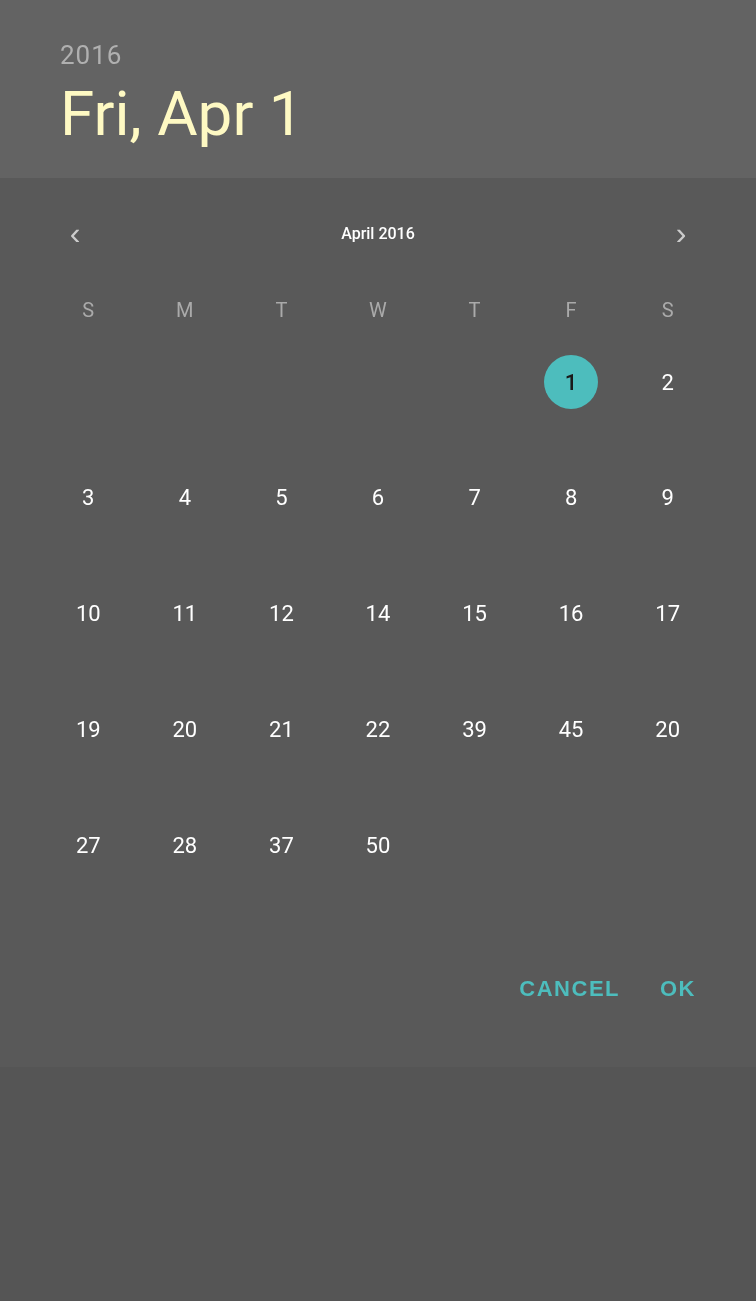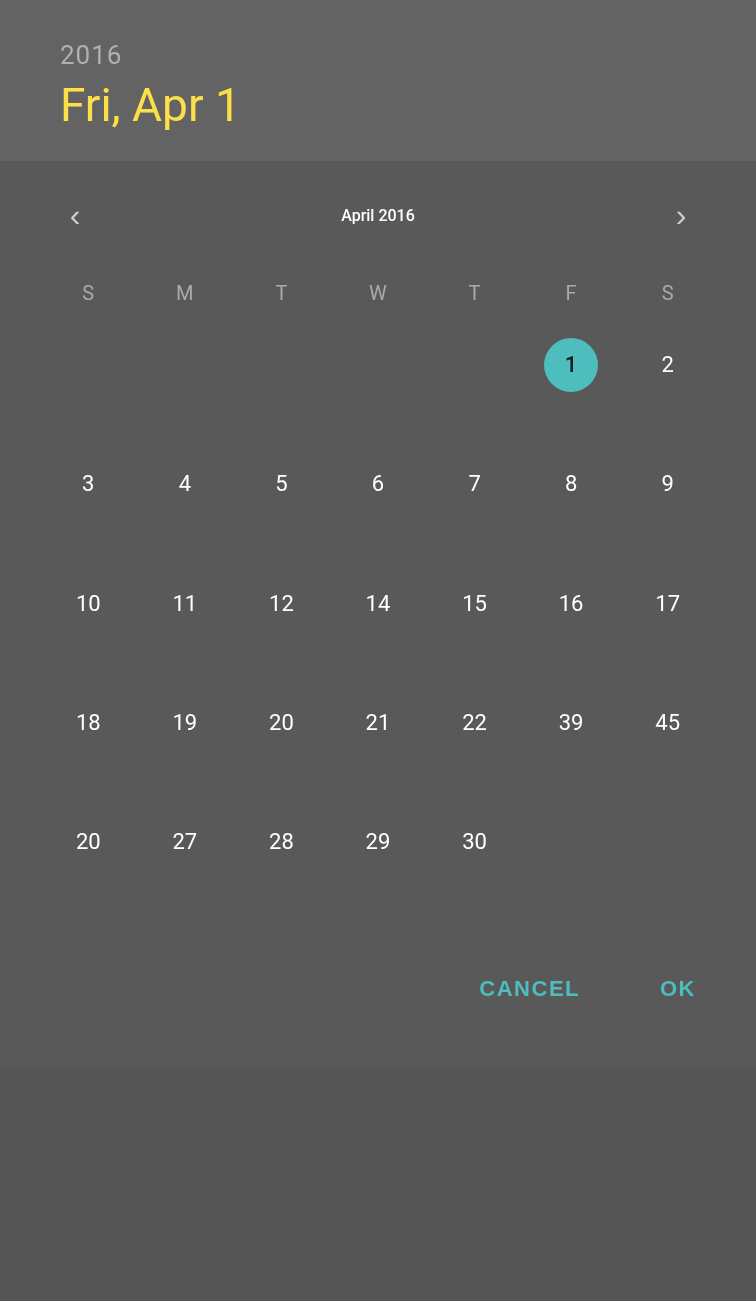--- a/index.html
+++ b/index.html
@@ -30,22 +30,22 @@
     }
 
     .header-year {
       color: #b0b0b0;
       font-size: 26px;
       font-weight: 400;
       letter-spacing: 1px;
     }
 
     .header-date {
-      color: #fde047;
-      font-size: 46px;
+      color: #fef9c3;
+      font-size: 62px;
       font-weight: 400;
       letter-spacing: 0px;
       line-height: 1.1;
     }
 
     
     .calendar-section {
       flex: 1;
       background: #595959;
       padding: 30px 40px 20px 40px;
@@ -136,21 +136,20 @@
     .day-cell.empty {
       cursor: default;
     }
 
     
     .footer {
       display: flex;
       justify-content: flex-end;
       align-items: center;
       padding: 20px 40px 50px 40px;
-      gap: 40px;
     }
 
     .footer-btn {
       color: #4dbdbd;
       font-size: 22px;
       font-weight: 700;
       letter-spacing: 1.5px;
       background: none;
       border: none;
       cursor: pointer;
@@ -234,23 +233,20 @@
         <div class="day-cell">
           <span class="day-number">15</span>
         </div>
         <div class="day-cell">
           <span class="day-number">16</span>
         </div>
         <div class="day-cell">
           <span class="day-number">17</span>
         </div>
         <div class="day-cell">
-          <span class="day-number">18</span>
-        </div>
-        <div class="day-cell">
           <span class="day-number">19</span>
         </div>
         <div class="day-cell">
           <span class="day-number">20</span>
         </div>
         <div class="day-cell">
           <span class="day-number">21</span>
         </div>
         <div class="day-cell">
           <span class="day-number">22</span>
@@ -264,24 +260,24 @@
         <div class="day-cell">
           <span class="day-number">20</span>
         </div>
         <div class="day-cell">
           <span class="day-number">27</span>
         </div>
         <div class="day-cell">
           <span class="day-number">28</span>
         </div>
         <div class="day-cell">
-          <span class="day-number">29</span>
-        </div>
-        <div class="day-cell">
-          <span class="day-number">30</span>
+          <span class="day-number">37</span>
+        </div>
+        <div class="day-cell">
+          <span class="day-number">50</span>
         </div>
       </div>
 
   </div>
 
   <div class="footer">
     <button class="footer-btn">CANCEL</button>
     <button class="footer-btn">OK</button>
   </div>
 

